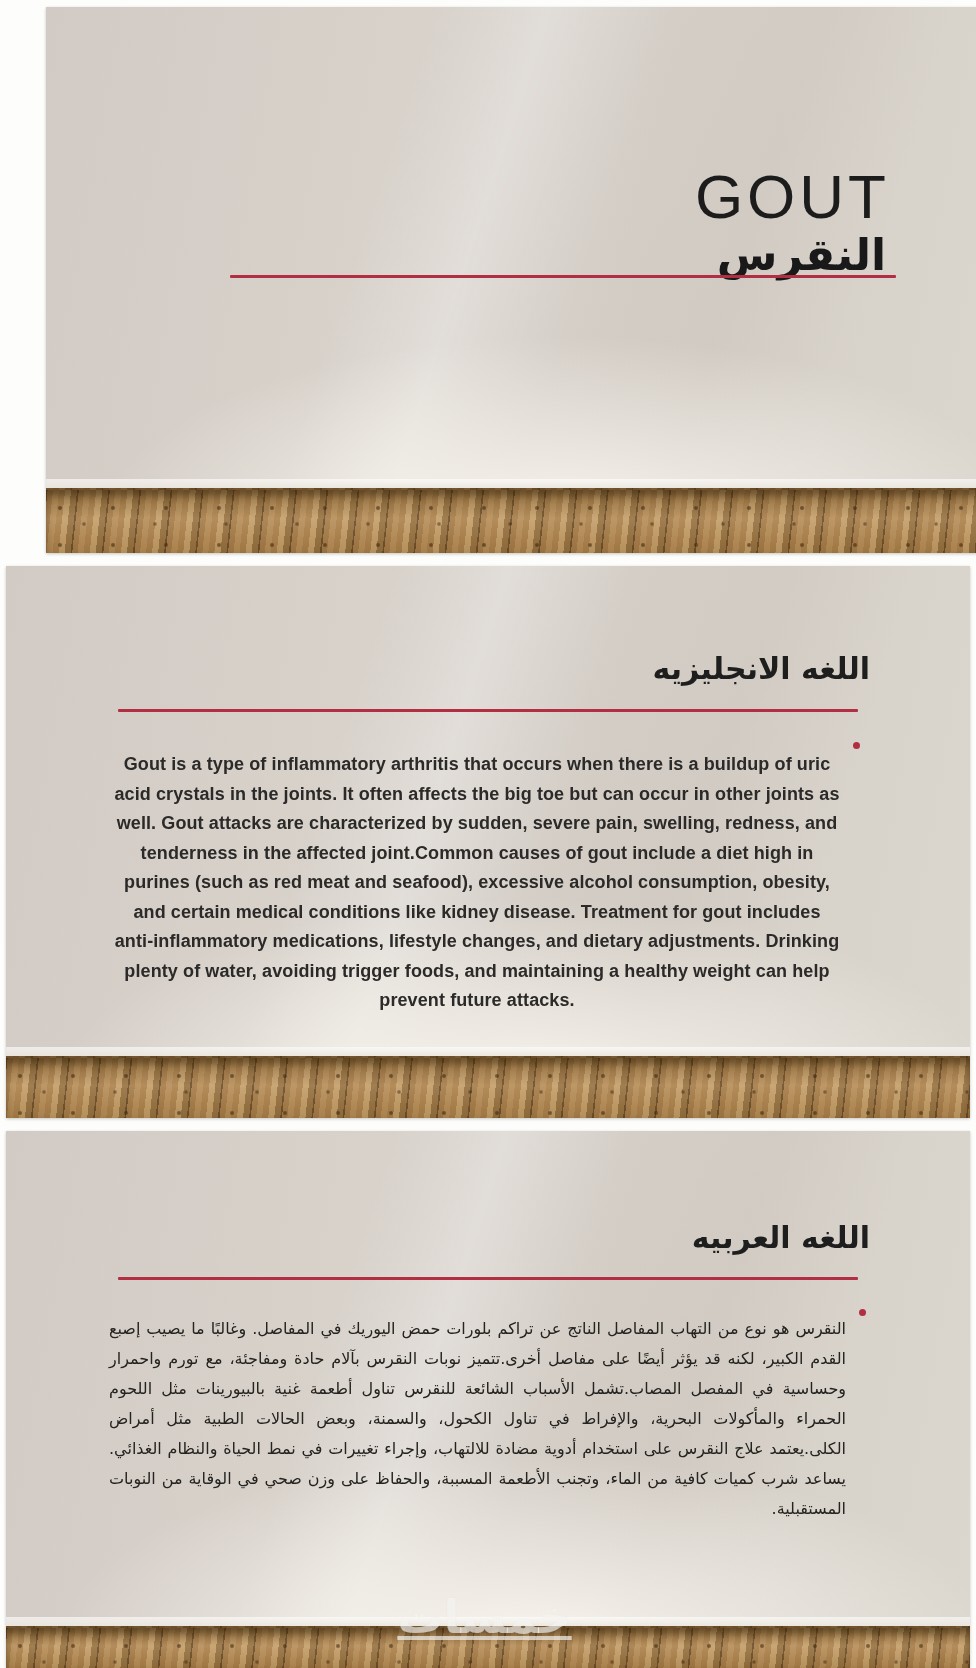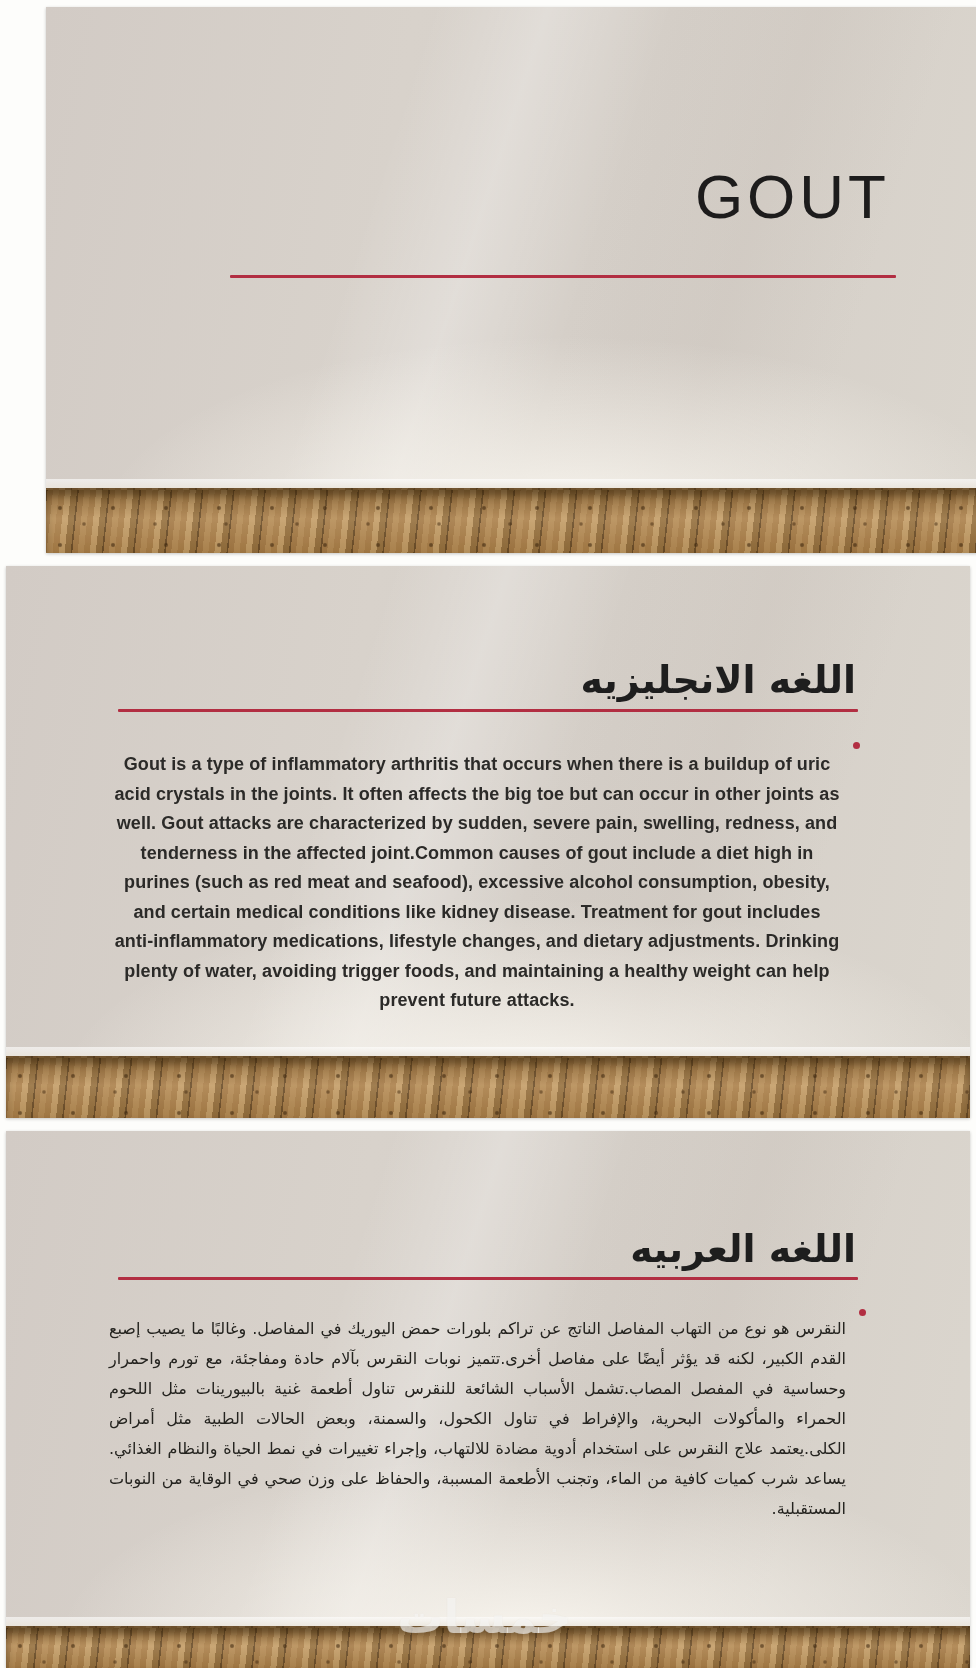--- a/index.html
+++ b/index.html
@@ -56,23 +56,23 @@
     color:#1d1c1c;text-align:right;font-weight:400;
   }
   .title-ar{
     position:absolute;right:124px;top:182px;
     direction:rtl;font-family:"DejaVu Sans",sans-serif;
     font-size:44px;line-height:58px;color:#191919;text-align:right;
   }
   #slide-1 .red-line{left:184px;right:114px;top:268px;}
 
   .section-header{
-    position:absolute;right:114px;
+    position:absolute;right:100px;
     direction:rtl;font-family:"DejaVu Sans",sans-serif;
-    font-size:38px;color:#1e1e1e;text-align:right;
+    font-size:30px;color:#1e1e1e;text-align:right;
   }
   #slide-2 .section-header{top:60px;}
   #slide-3 .section-header{top:64px;}
   #slide-2 .red-line{left:112px;right:112px;top:143px;}
   #slide-3 .red-line{left:112px;right:112px;top:146px;}
 
   .bullet-dot{
     position:absolute;width:7px;height:7px;border-radius:50%;
   }
   #slide-2 .bullet-dot{right:110px;top:176px;}
@@ -88,27 +88,29 @@
     direction:rtl;font-family:"DejaVu Sans",sans-serif;
     font-size:16px;line-height:30px;color:#24231f;
     text-align:justify;text-justify:inter-word;margin-left:11px;
   }
 
   .watermark{
     position:absolute;left:50%;top:1590px;transform:translateX(-52%);
     direction:rtl;font-family:"DejaVu Sans",sans-serif;font-weight:bold;
     font-size:46px;color:rgba(255,255,255,0.55);letter-spacing:1px;z-index:20;
     text-shadow:0 0 1px rgba(200,195,185,0.3);
+    text-decoration:underline;
   }
 </style>
 </head>
 <body>
 
 <section class="slide" id="slide-1">
   <h1 class="title-en">GOUT</h1>
+  <h2 class="title-ar">النقرس</h2>
   <div class="red-line accent-bg" style="background: rgb(178, 46, 66);"></div>
   <div class="skirting"></div>
   <div class="floor"></div>
 </section>
 
 <section class="slide" id="slide-2">
   <h2 class="section-header">اللغه الانجليزيه</h2>
   <div class="red-line accent-bg" style="background: rgb(178, 46, 66);"></div>
   <span class="bullet-dot accent-bg" style="background: rgb(178, 46, 66);"></span>
   <p class="body-en">Gout is a type of inflammatory arthritis that occurs when there is a buildup of uric acid crystals in the joints. It often affects the big toe but can occur in other joints as well. Gout attacks are characterized by sudden, severe pain, swelling, redness, and tenderness in the affected joint.Common causes of gout include a diet high in purines (such as red meat and seafood), excessive alcohol consumption, obesity, and certain medical conditions like kidney disease. Treatment for gout includes anti-inflammatory medications, lifestyle changes, and dietary adjustments. Drinking plenty of water, avoiding trigger foods, and maintaining a healthy weight can help prevent future attacks.</p>

